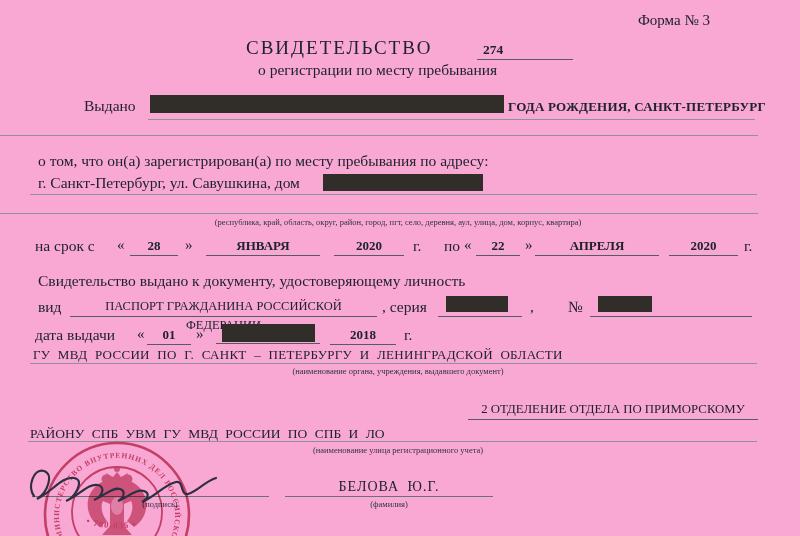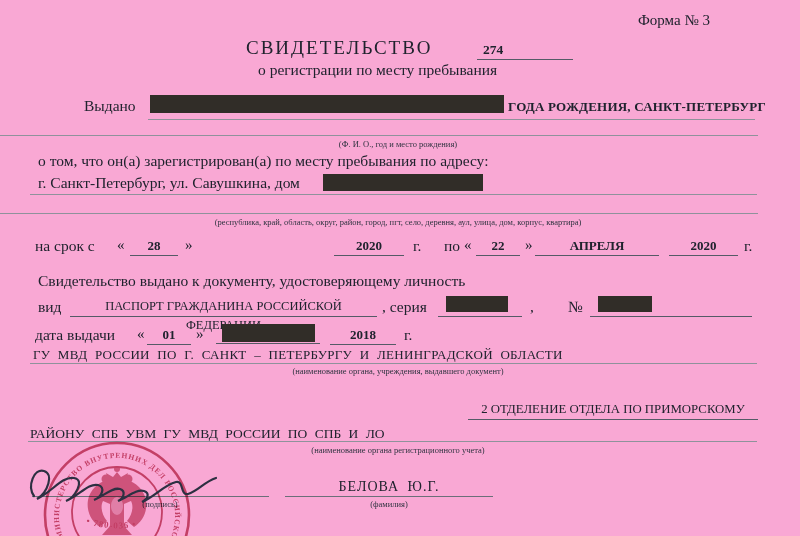--- a/index.html
+++ b/index.html
@@ -32,34 +32,34 @@
   <div class="t" style="left:246px;top:37px;font-size:19px;letter-spacing:2px;">СВИДЕТЕЛЬСТВО</div>
   <div class="cell" style="left:477px;top:41px;width:90px;height:18px;line-height:18px;font-size:13.5px;font-weight:bold;text-align:left;padding-left:6px;">274</div>
   <div class="t" style="left:258px;top:61px;font-size:15.5px;">о регистрации по месту пребывания</div>
 
   <div class="t body-text" style="left:84px;top:97px;">Выдано</div>
   <div class="redact" style="left:150px;top:95px;width:354px;height:18px;"></div>
   <div class="t bold-caps" style="left:508px;top:99px;">ГОДА РОЖДЕНИЯ, САНКТ-ПЕТЕРБУРГ</div>
   <div class="rule" style="left:148px;top:119px;width:607px;"></div>
 
   <div class="rule" style="left:0;top:135px;width:758px;"></div>
-  <div class="caption centered" style="top:139px;">(Ф. И. О., год и место рождения)</div>
 
   <div class="t body-text" style="left:38px;top:152px;">о том, что он(а) зарегистрирован(а) по месту пребывания по адресу:</div>
   <div class="t body-text" style="left:38px;top:174px;">г. Санкт-Петербург, ул. Савушкина, дом</div>
   <div class="redact" style="left:323px;top:174px;width:160px;height:17px;"></div>
   <div class="rule" style="left:30px;top:194px;width:727px;"></div>
 
   <div class="rule" style="left:0;top:213px;width:758px;"></div>
   <div class="caption centered" style="top:217px;">(республика, край, область, округ, район, город, пгт, село, деревня, аул, улица, дом, корпус, квартира)</div>
 
   <div class="t body-text" style="left:35px;top:237px;">на срок с</div>
   <div class="t quote" style="left:117px;top:237px;">«</div>
   <div class="cell" style="left:130px;top:236px;width:48px;">28</div>
   <div class="t quote" style="left:185px;top:237px;">»</div>
+  <div class="cell" style="left:206px;top:236px;width:114px;">ЯНВАРЯ</div>
   <div class="cell" style="left:334px;top:236px;width:70px;">2020</div>
   <div class="t body-text" style="left:413px;top:237px;">г.</div>
   <div class="t body-text" style="left:444px;top:237px;font-family:Liberation Serif, serif;">по</div>
   <div class="t quote" style="left:464px;top:237px;">«</div>
   <div class="cell" style="left:476px;top:236px;width:44px;">22</div>
   <div class="t quote" style="left:525px;top:237px;">»</div>
   <div class="cell" style="left:535px;top:236px;width:124px;">АПРЕЛЯ</div>
   <div class="cell" style="left:669px;top:236px;width:69px;">2020</div>
   <div class="t body-text" style="left:744px;top:237px;">г.</div>
 
@@ -84,21 +84,21 @@
   <div class="cell" style="left:330px;top:325px;width:66px;">2018</div>
   <div class="t body-text" style="left:404px;top:326px;">г.</div>
 
   <div class="t" style="left:33px;top:347px;font-size:13px;word-spacing:4px;letter-spacing:.3px;">ГУ МВД РОССИИ ПО Г. САНКТ – ПЕТЕРБУРГУ И ЛЕНИНГРАДСКОЙ ОБЛАСТИ</div>
   <div class="rule" style="left:30px;top:363px;width:727px;"></div>
   <div class="caption centered" style="top:366px;">(наименование органа, учреждения, выдавшего документ)</div>
 
   <div class="cell" style="left:468px;top:399px;width:290px;font-size:12.8px;font-weight:normal;height:20px;line-height:20px;">2 ОТДЕЛЕНИЕ ОТДЕЛА ПО ПРИМОРСКОМУ</div>
   <div class="t" style="left:30px;top:426px;font-size:13.5px;word-spacing:4px;">РАЙОНУ СПБ УВМ ГУ МВД РОССИИ ПО СПБ И ЛО</div>
   <div class="rule" style="left:28px;top:441px;width:729px;"></div>
-  <div class="caption centered" style="top:445px;">(наименование органа регистрационного учета)</div>
+  <div class="caption centered" style="top:445px;">(наименование улица регистрационного учета)</div>
 
   <div class="rule" style="left:32px;top:496px;width:237px;background:#6b6f79;"></div>
   <div class="caption" style="left:110px;top:499px;width:100px;text-align:center;">(подпись)</div>
 
   <div class="t" style="left:285px;top:479px;width:208px;text-align:center;font-size:14px;letter-spacing:1px;word-spacing:4px;">БЕЛОВА Ю.Г.</div>
   <div class="rule" style="left:285px;top:496px;width:208px;background:#6b6f79;"></div>
   <div class="caption" style="left:285px;top:499px;width:208px;text-align:center;">(фамилия)</div>
 
   <svg class="stamp-svg" width="180" height="96" viewBox="0 0 180 96">
     <g stroke="#c4516f" fill="none">

